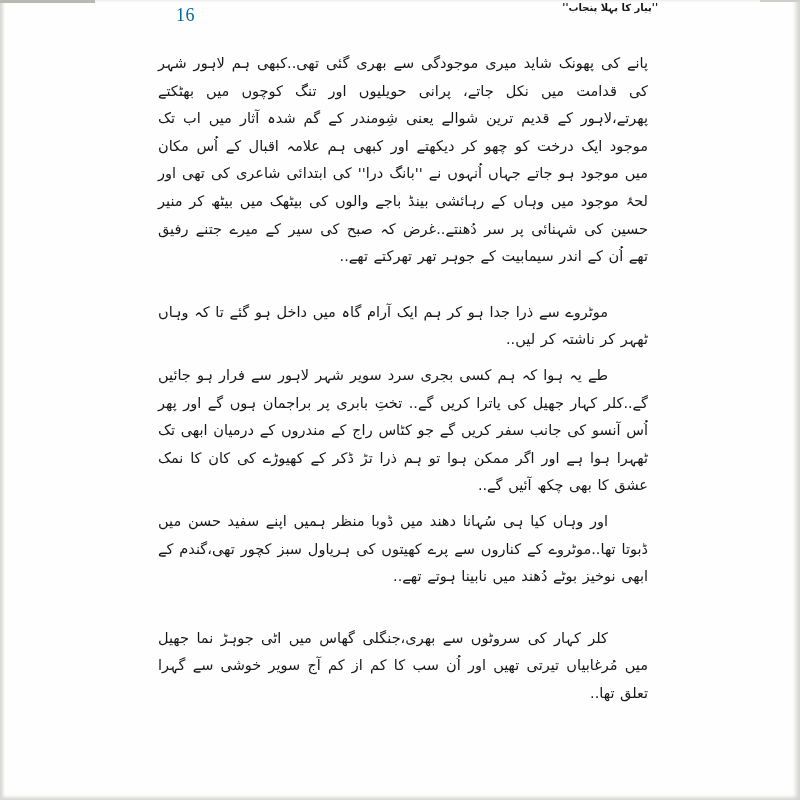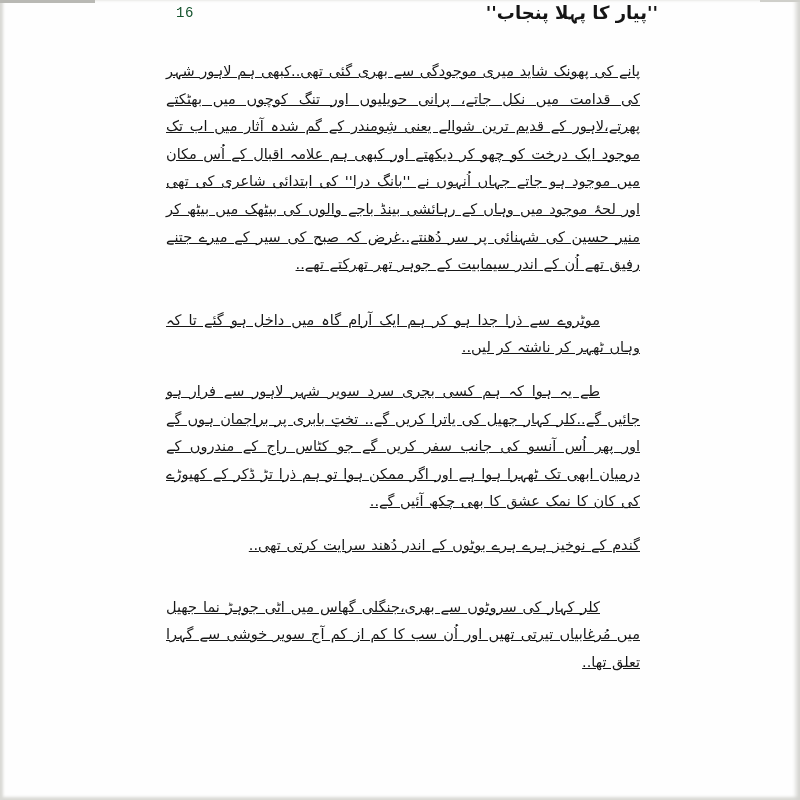--- a/index.html
+++ b/index.html
@@ -38,54 +38,53 @@
     position: absolute;
     top: 2px;
     left: 150px;
     width: 508px;
     height: 30px;
   }
   .page-number {
     position: absolute;
     left: 26px;
     top: 3px;
-    font-family: Liberation Mono, monospace;
-    font-size: 14px;
-    color: #14532d;
+    font-family: Liberation Serif, serif;
+    font-size: 18px;
+    color: #0369a1;
     letter-spacing: 0.5px;
   }
   .book-title {
     position: absolute;
     right: 0;
     top: 0;
     direction: rtl;
-    font-size: 18px;
+    font-size: 10px;
     font-weight: 600;
     color: #151515;
     white-space: nowrap;
     margin-left: 25px;
   }
   .text-body {
     position: absolute;
     top: 42px;
     left: 150px;
     width: 506px;
     height: 752px;
     overflow: hidden;
     direction: rtl;
     text-align: justify;
     font-size: 14.5px;
     line-height: 27.6px;
     color: #161616;
     word-spacing: 1px;
   }
   .text-body p {
-    margin: 16px;
+    margin: 8px;
     padding: 0;
-    text-decoration: underline;
   }
   .text-body p.indented {
     text-indent: 40px; 
   }
   .text-body p.gap-small {
     margin-top: 28px;
   }
   .text-body p.gap-large {
     margin-top: 34px;
   }
@@ -100,16 +99,16 @@
   <div class="page-header">
     <span class="page-number">16</span>
     <span class="book-title">''پیار کا پہلا پنجاب''</span>
   </div>
 
   <div class="text-body">
 
   <p class="">پانے کی پھونک شاید میری موجودگی سے بھری گئی تھی..کبھی ہم لاہور شہر کی قدامت میں نکل جاتے، پرانی حویلیوں اور تنگ کوچوں میں بھٹکتے پھرتے،لاہور کے قدیم ترین شوالے یعنی شِومندر کے گم شدہ آثار میں اب تک موجود ایک درخت کو چھو کر دیکھتے اور کبھی ہم علامہ اقبال کے اُس مکان میں موجود ہو جاتے جہاں اُنہوں نے ''بانگ درا'' کی ابتدائی شاعری کی تھی اور لحۂ موجود میں وہاں کے رہائشی بینڈ باجے والوں کی بیٹھک میں بیٹھ کر منیر حسین کی شہنائی پر سر دُھنتے..غرض کہ صبح کی سیر کے میرے جتنے رفیق تھے اُن کے اندر سیمابیت کے جوہر تھر تھرکتے تھے..</p>
       <p class="indented gap-small">موٹروے سے ذرا جدا ہو کر ہم ایک آرام گاہ میں داخل ہو گئے تا کہ وہاں ٹھہر کر ناشتہ کر لیں..</p>
       <p class="indented">طے یہ ہوا کہ ہم کسی بجری سرد سویر شہر لاہور سے فرار ہو جائیں گے..کلر کہار جھیل کی یاترا کریں گے.. تختِ بابری پر براجمان ہوں گے اور پھر اُس آنسو کی جانب سفر کریں گے جو کٹاس راج کے مندروں کے درمیان ابھی تک ٹھہرا ہوا ہے اور اگر ممکن ہوا تو ہم ذرا تڑ ڈکر کے کھیوڑے کی کان کا نمک عشق کا بھی چکھ آئیں گے..</p>
-      <p class="">گندم کے نوخیز ہرے ہرے بوٹوں کے اندر دُھند سرایت کرتی تھی..</p>
+      <p class="indented">اور وہاں کیا ہی سُہانا دھند میں ڈوبا منظر ہمیں اپنے سفید حسن میں ڈبوتا تھا..موٹروے کے کناروں سے پرے کھیتوں کی ہریاول سبز کچور تھی،گندم کے ابھی نوخیز بوٹے دُھند میں نابینا ہوتے تھے..</p>
       <p class="indented gap-large">کلر کہار کی سروٹوں سے بھری،جنگلی گھاس میں اٹی جوہڑ نما جھیل میں مُرغابیاں تیرتی تھیں اور اُن سب کا کم از کم آج سویر خوشی سے گہرا تعلق تھا..</p>
     </div>
 </div>
 
 </body></html>

